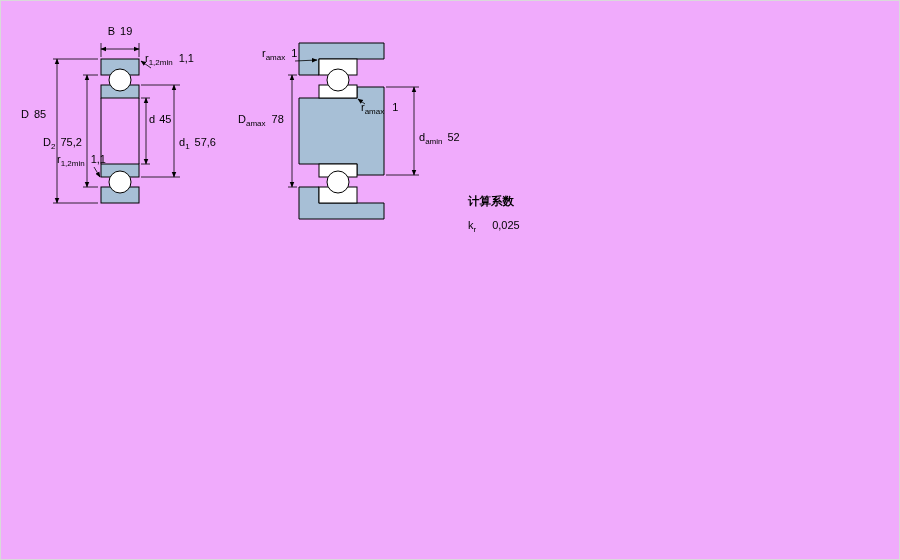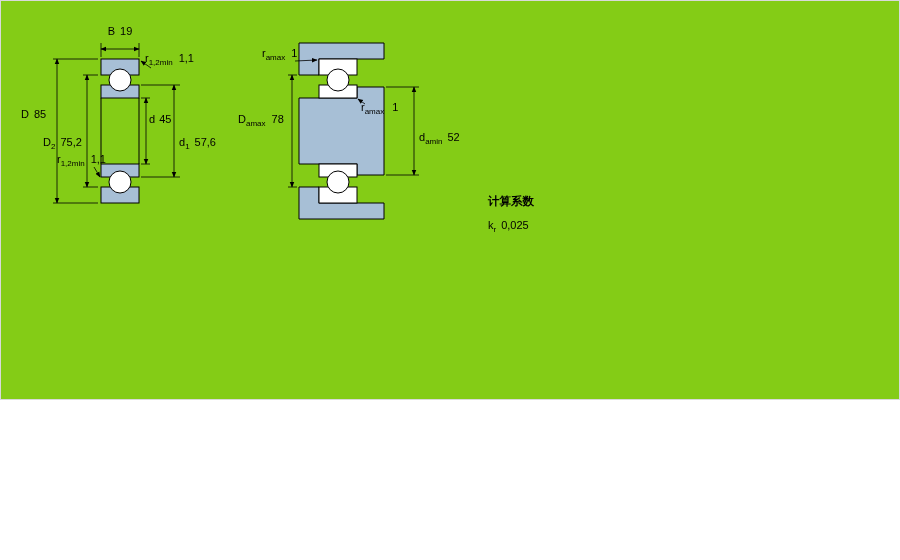--- a/index.html
+++ b/index.html
@@ -1,22 +1,22 @@
 <!DOCTYPE html>
 <html style="--metal-fill: #a7bfd6; --outline-color: #000000;"><head>
 <meta charset="utf-8">
 <style>
   html, body { margin: 0; padding: 0; background: #ffffff; }
   .page {
     position: relative;
     width: 900px;
-    height: 400px;
+    height: 560px;
     box-sizing: border-box;
     border: 1px solid #d9d9d9;
-    background: #84cc16;
+    background: #f0abfc;
     font-family: "Liberation Sans", sans-serif;
     overflow: hidden;
   }
   svg.drawing { position: absolute; left: 0; top: 0; }
 
   .metal   { fill: var(--metal-fill, #a7bfd6); }
   .whitep  { fill: #ffffff; }
   .outline { stroke: var(--outline-color, #000000); stroke-width: 1; }
   .edge    { stroke: var(--outline-color, #000000); stroke-width: 1; }
   .ext, .dim, .leader { stroke: #000000; stroke-width: 0.8; fill: none; }
@@ -26,21 +26,21 @@
 
   .calc {
     position: absolute;
     width: 140px;
     color: #000000;
     font-size: 11px;
   }
   .calc-title { font-weight: bold; font-size: 11.5px; margin-bottom: 10px; }
   .calc-row   { margin-bottom: 7px; }
   .calc-row sub { font-size: 8px; }
-  .calc-val   { margin-left: 5px; }
+  .calc-val   { margin-left: 16px; }
 </style>
 </head>
 <body>
 
 <div class="page">
 
   <svg class="drawing" width="900" height="560" viewBox="0 0 900 560">
     <defs>
       <marker id="arrow" viewBox="0 0 10 10" refX="9" refY="5" markerWidth="7" markerHeight="7" orient="auto-start-reverse">
         <path d="M0,1 L10,5 L0,9 Z" fill="#000000"></path>
@@ -133,18 +133,18 @@
     </g>
 
     <g>
       <line class="ext" x1="385" y1="86" x2="418" y2="86"></line>
       <line class="ext" x1="385" y1="174" x2="418" y2="174"></line>
       <line class="dim" x1="413" y1="86" x2="413" y2="174" marker-start="url(#arrow)" marker-end="url(#arrow)"></line>
       <text class="dimtext" x="418" y="140"><tspan>d</tspan><tspan class="dimsub" dy="3">amin</tspan><tspan dy="-3" dx="5">52</tspan></text>
     </g>
   </svg>
 
-  <div class="calc" style="left:487px; top:193px;">
+  <div class="calc" style="left:467px; top:193px;">
     <div class="calc-title">计算系数</div>
     <div class="calc-row"><span>k</span><sub>r</sub><span class="calc-val">0,025</span></div>
   </div>
 
 </div>
 
 </body></html>

